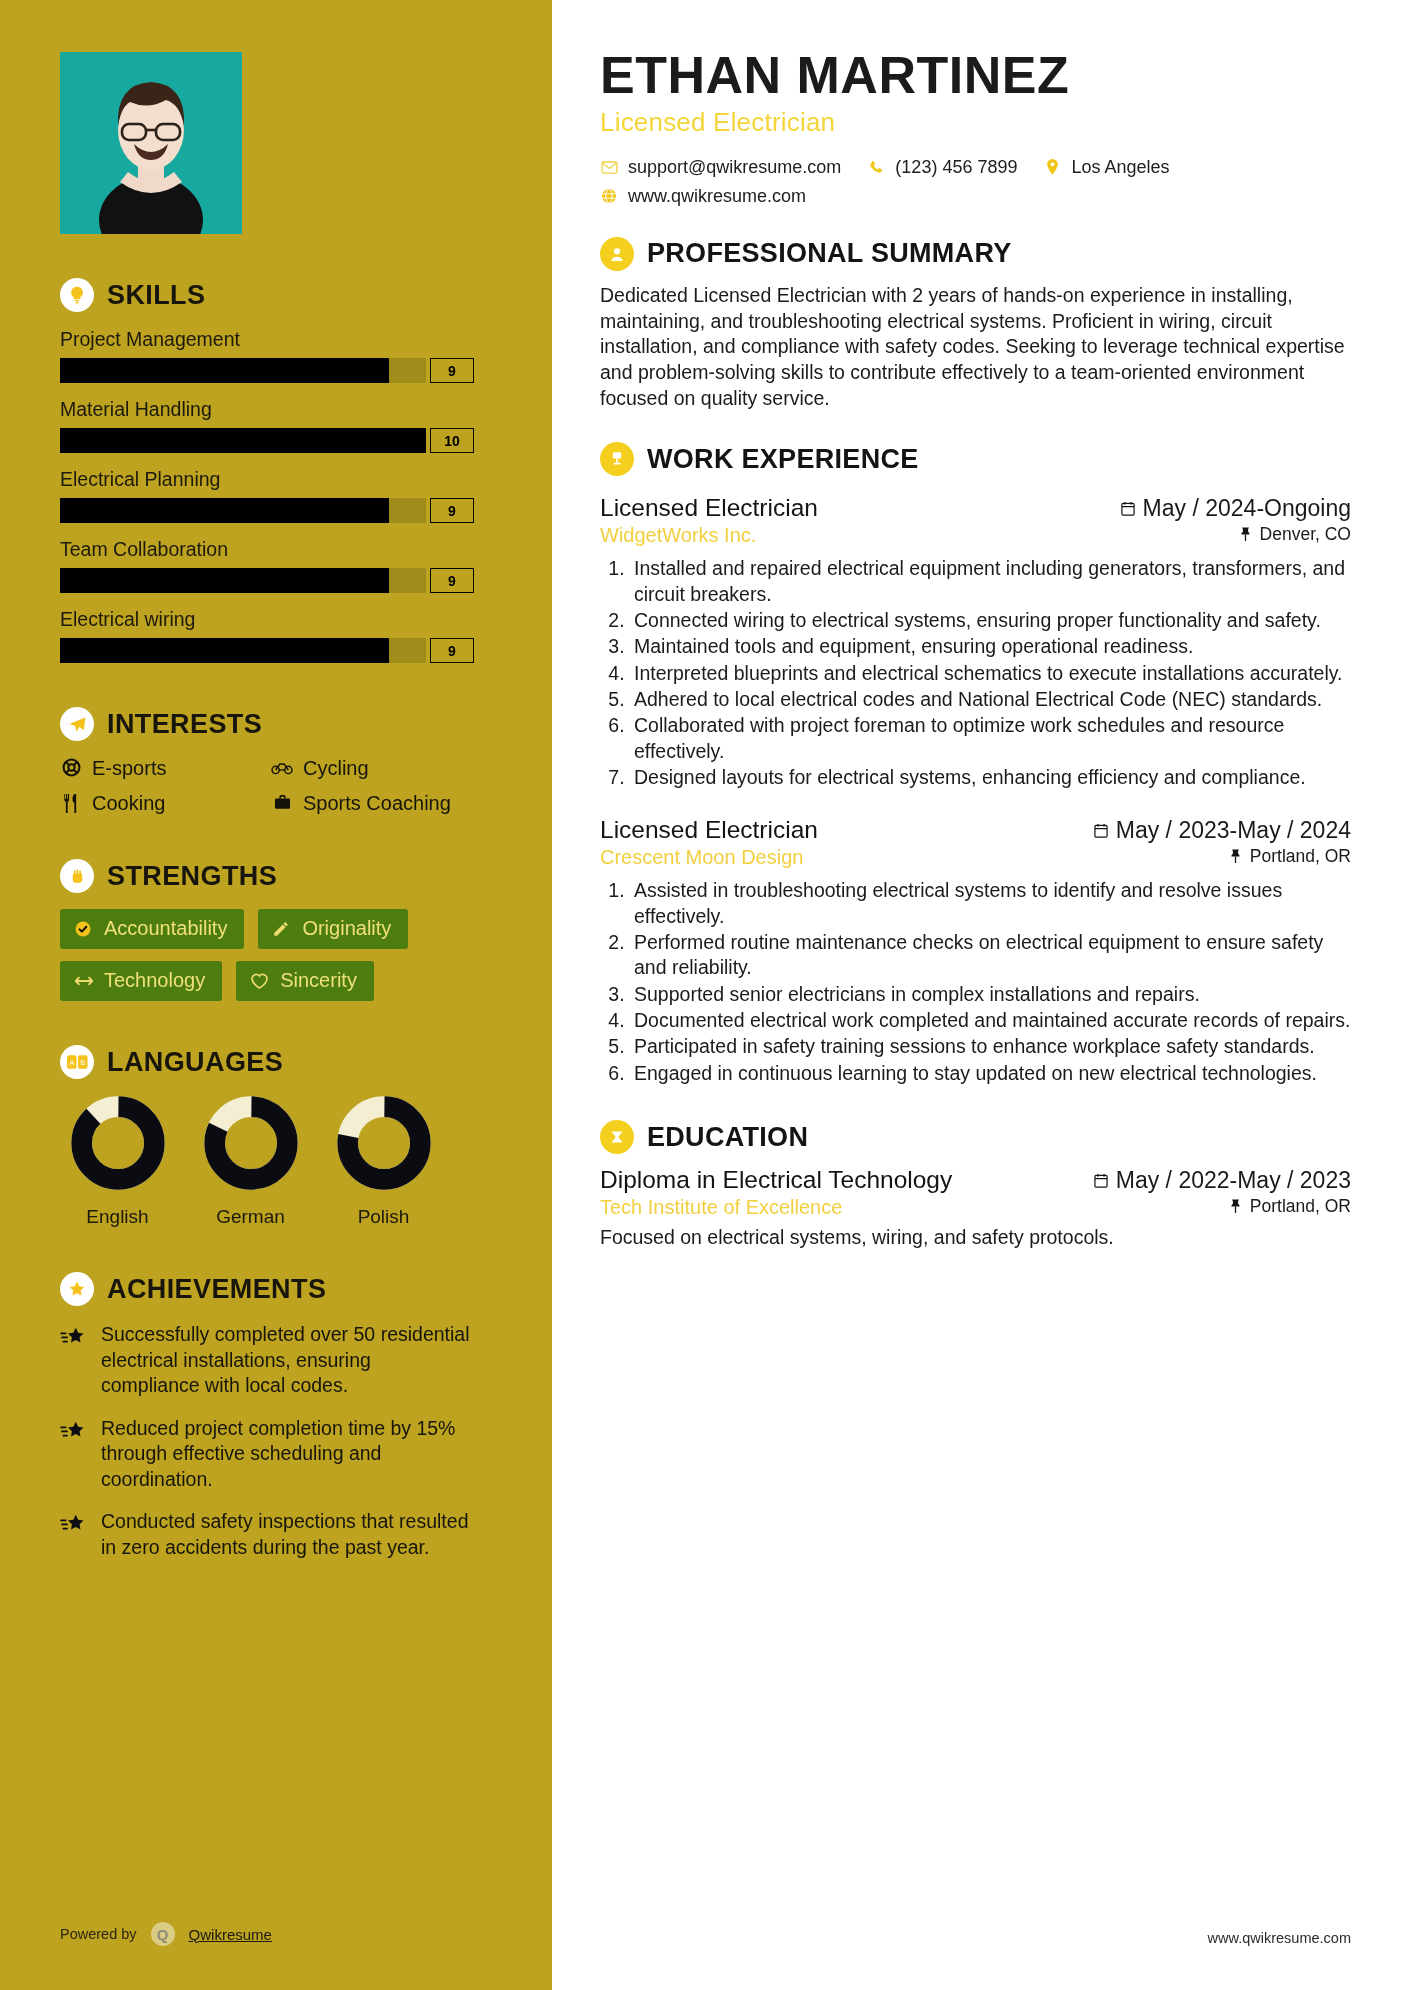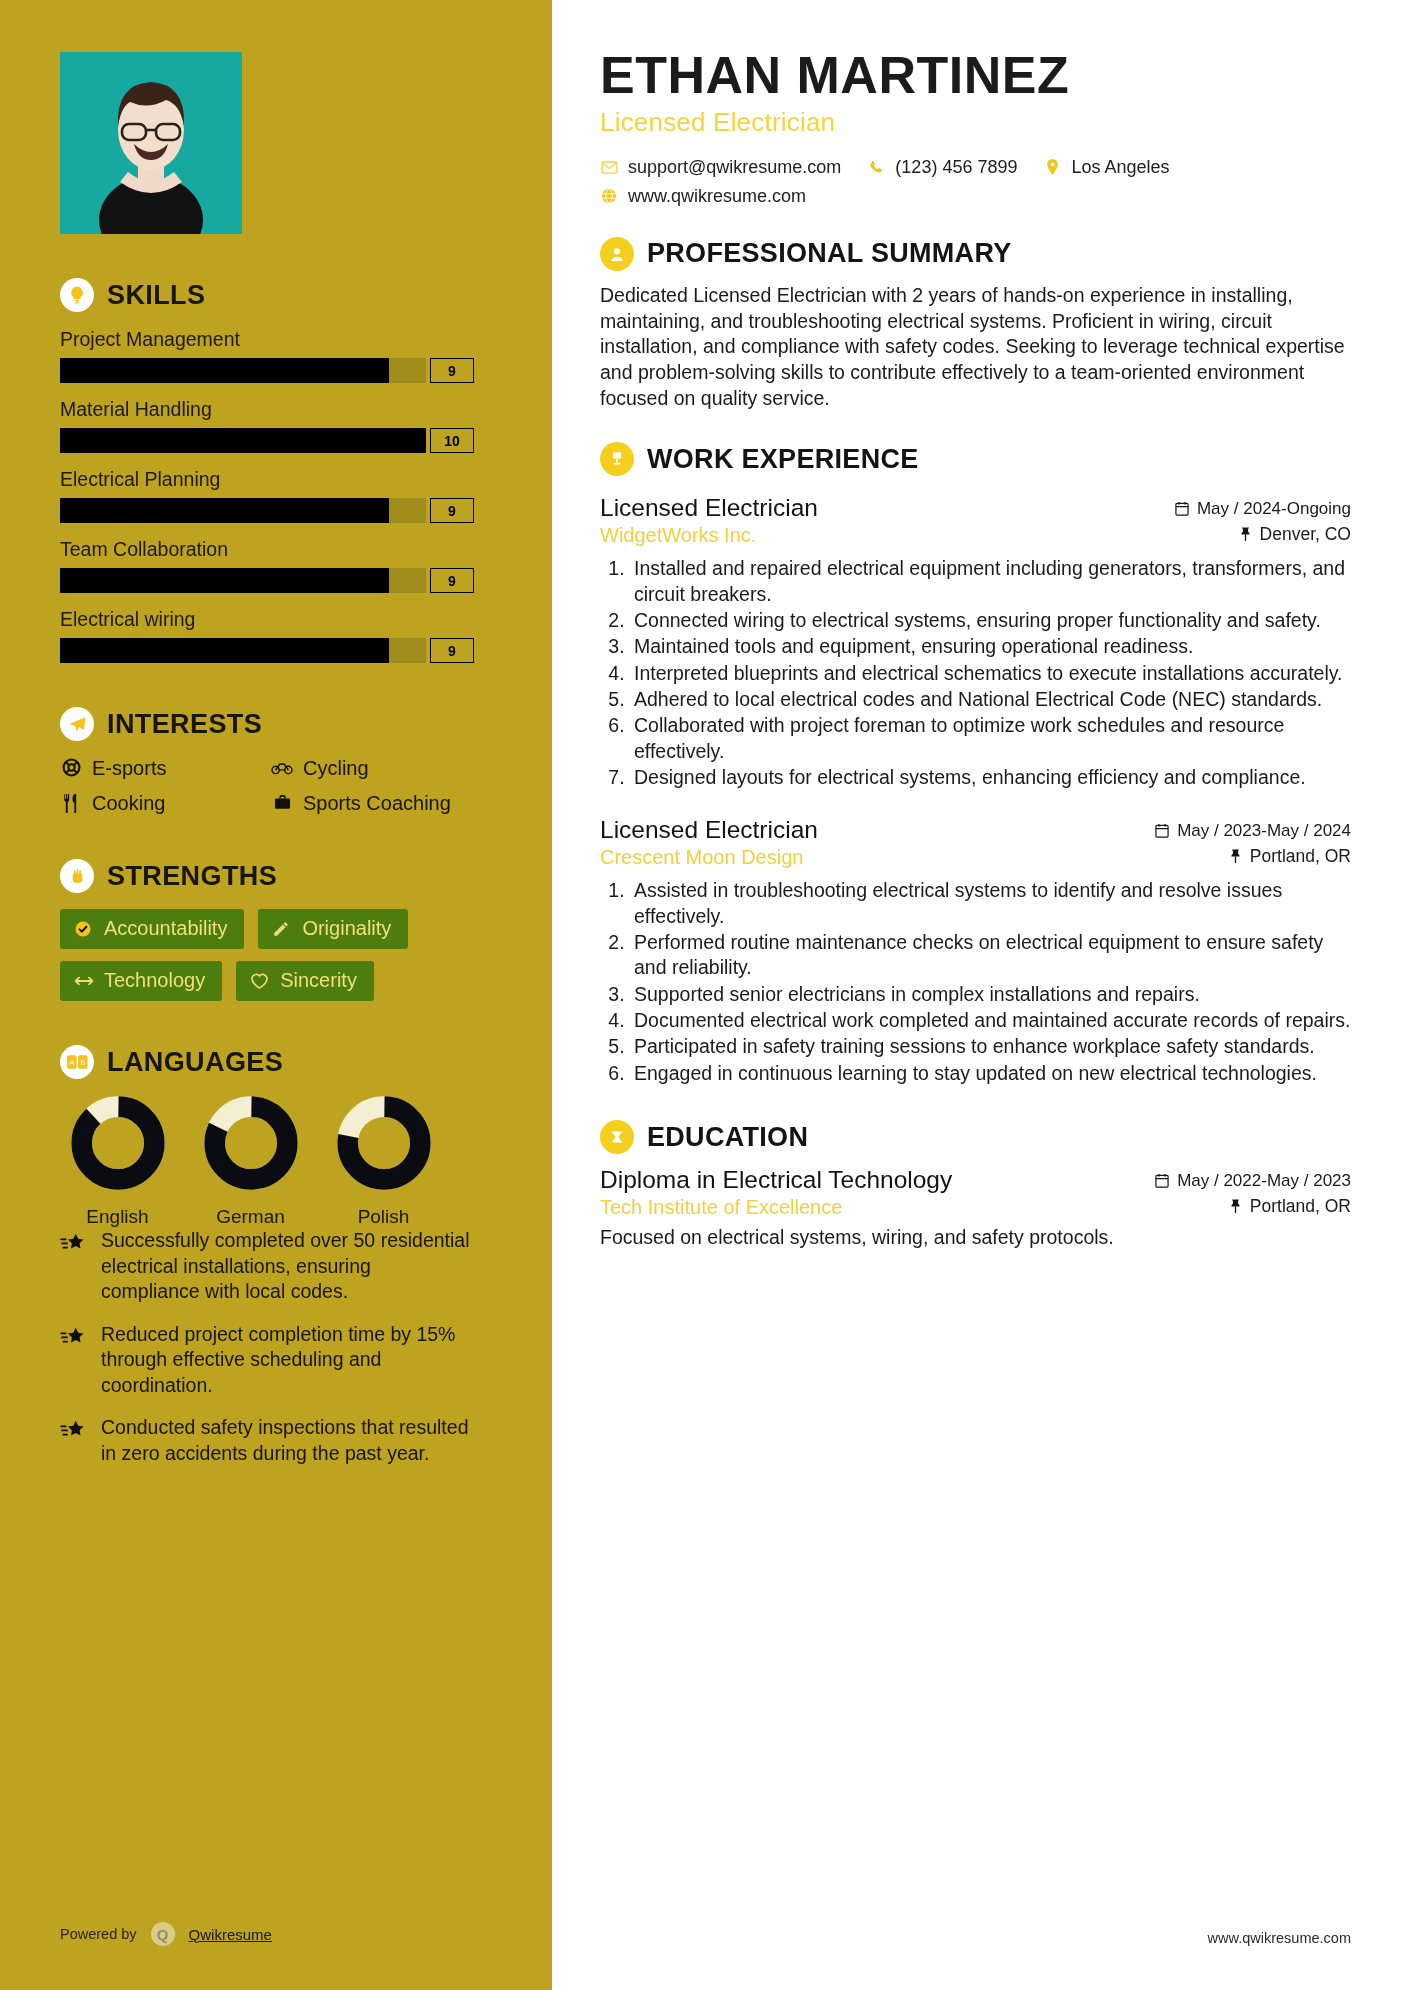--- a/index.html
+++ b/index.html
@@ -99,21 +99,21 @@
   .msec-head { display: flex; align-items: center; gap: 13px; margin-top: 30px; margin-bottom: 12px; }
   .msec-badge { width: 34px; height: 34px; border-radius: 50%; background:#f5cf1d;
                 display:flex; align-items:center; justify-content:center; flex:0 0 34px;}
   .msec-title { font-size: 27px; font-weight: bold; color: #141414; letter-spacing: .3px; }
 
   .summary { font-size: 19.5px; line-height: 1.33; color: #1b1b1b; }
 
   .job { margin-top: 18px; }
   .job-top { display: flex; justify-content: space-between; align-items: baseline; }
   .job-title { font-size: 24.5px; color: #141414; }
-  .job-meta { font-size: 17px; color: #1a1a1a; display: flex; align-items: center; gap: 8px; white-space: nowrap;}
+  .job-meta { font-size: 23px; color: #1a1a1a; display: flex; align-items: center; gap: 8px; white-space: nowrap;}
   .job-sub { display: flex; justify-content: space-between; align-items: baseline; margin-top: 2px; }
   .job-company { font-size: 20px; color: #f2cf3f; }
   .job-loc { font-size: 17.5px; color: #1a1a1a; display: flex; align-items: center; gap: 8px; white-space: nowrap;}
 
   ol.duties { margin: 9px 0 0 30px; padding: 0; }
   ol.duties li { font-size: 19.5px; line-height: 1.3; color: #1b1b1b; margin-bottom: 1px; padding-left: 4px;}
 
   .edu-desc { font-size: 19.5px; color: #1b1b1b; margin-top: 6px; line-height:1.3;}
 
   .site-footer { position: absolute; right: 56px; bottom: 44px; font-size: 14.5px; color: #2b2b2b; }
@@ -326,20 +326,28 @@
         </div>
         <div class="lang">
           <svg width="96" height="96" viewBox="0 0 42 42">
             <circle cx="21" cy="21" r="15.9" fill="none" stroke="#f4efd2" stroke-width="9"></circle>
             <circle cx="21" cy="21" r="15.9" fill="none" stroke="#0b0b12" stroke-width="9" stroke-dasharray="78 22" stroke-dashoffset="25"></circle>
           </svg>
           <div class="lang-label">Polish</div>
         </div>
       </div>
 
+      <div class="sec-head">
+        <span class="sec-badge">
+          <svg width="20" height="20" viewBox="0 0 24 24">
+              <path d="M12 3l2.7 5.6 6.1.9-4.4 4.3 1 6.1-5.4-2.9-5.4 2.9 1-6.1L3.2 9.5l6.1-.9z" fill="#f5c21b"></path>
+            </svg>
+        </span>
+        <span class="sec-title">ACHIEVEMENTS</span>
+      </div>
       <div>
         <div class="ach">
           <span class="gi">
             <svg width="26" height="22" viewBox="0 0 28 24">
                 <path d="M17 2l2.6 5.3 5.9.9-4.3 4.1 1 5.8L17 15.3l-5.2 2.8 1-5.8L8.5 8.2l5.9-.9z" fill="#0d0d14"></path>
                 <path d="M1 8h5M2 12.5h5.5M3.5 17h4" stroke="#0d0d14" stroke-width="1.9" stroke-linecap="round"></path>
               </svg>
           </span>
           <span class="ach-text">Successfully completed over 50 residential electrical installations, ensuring compliance with local codes.</span>
         </div>

